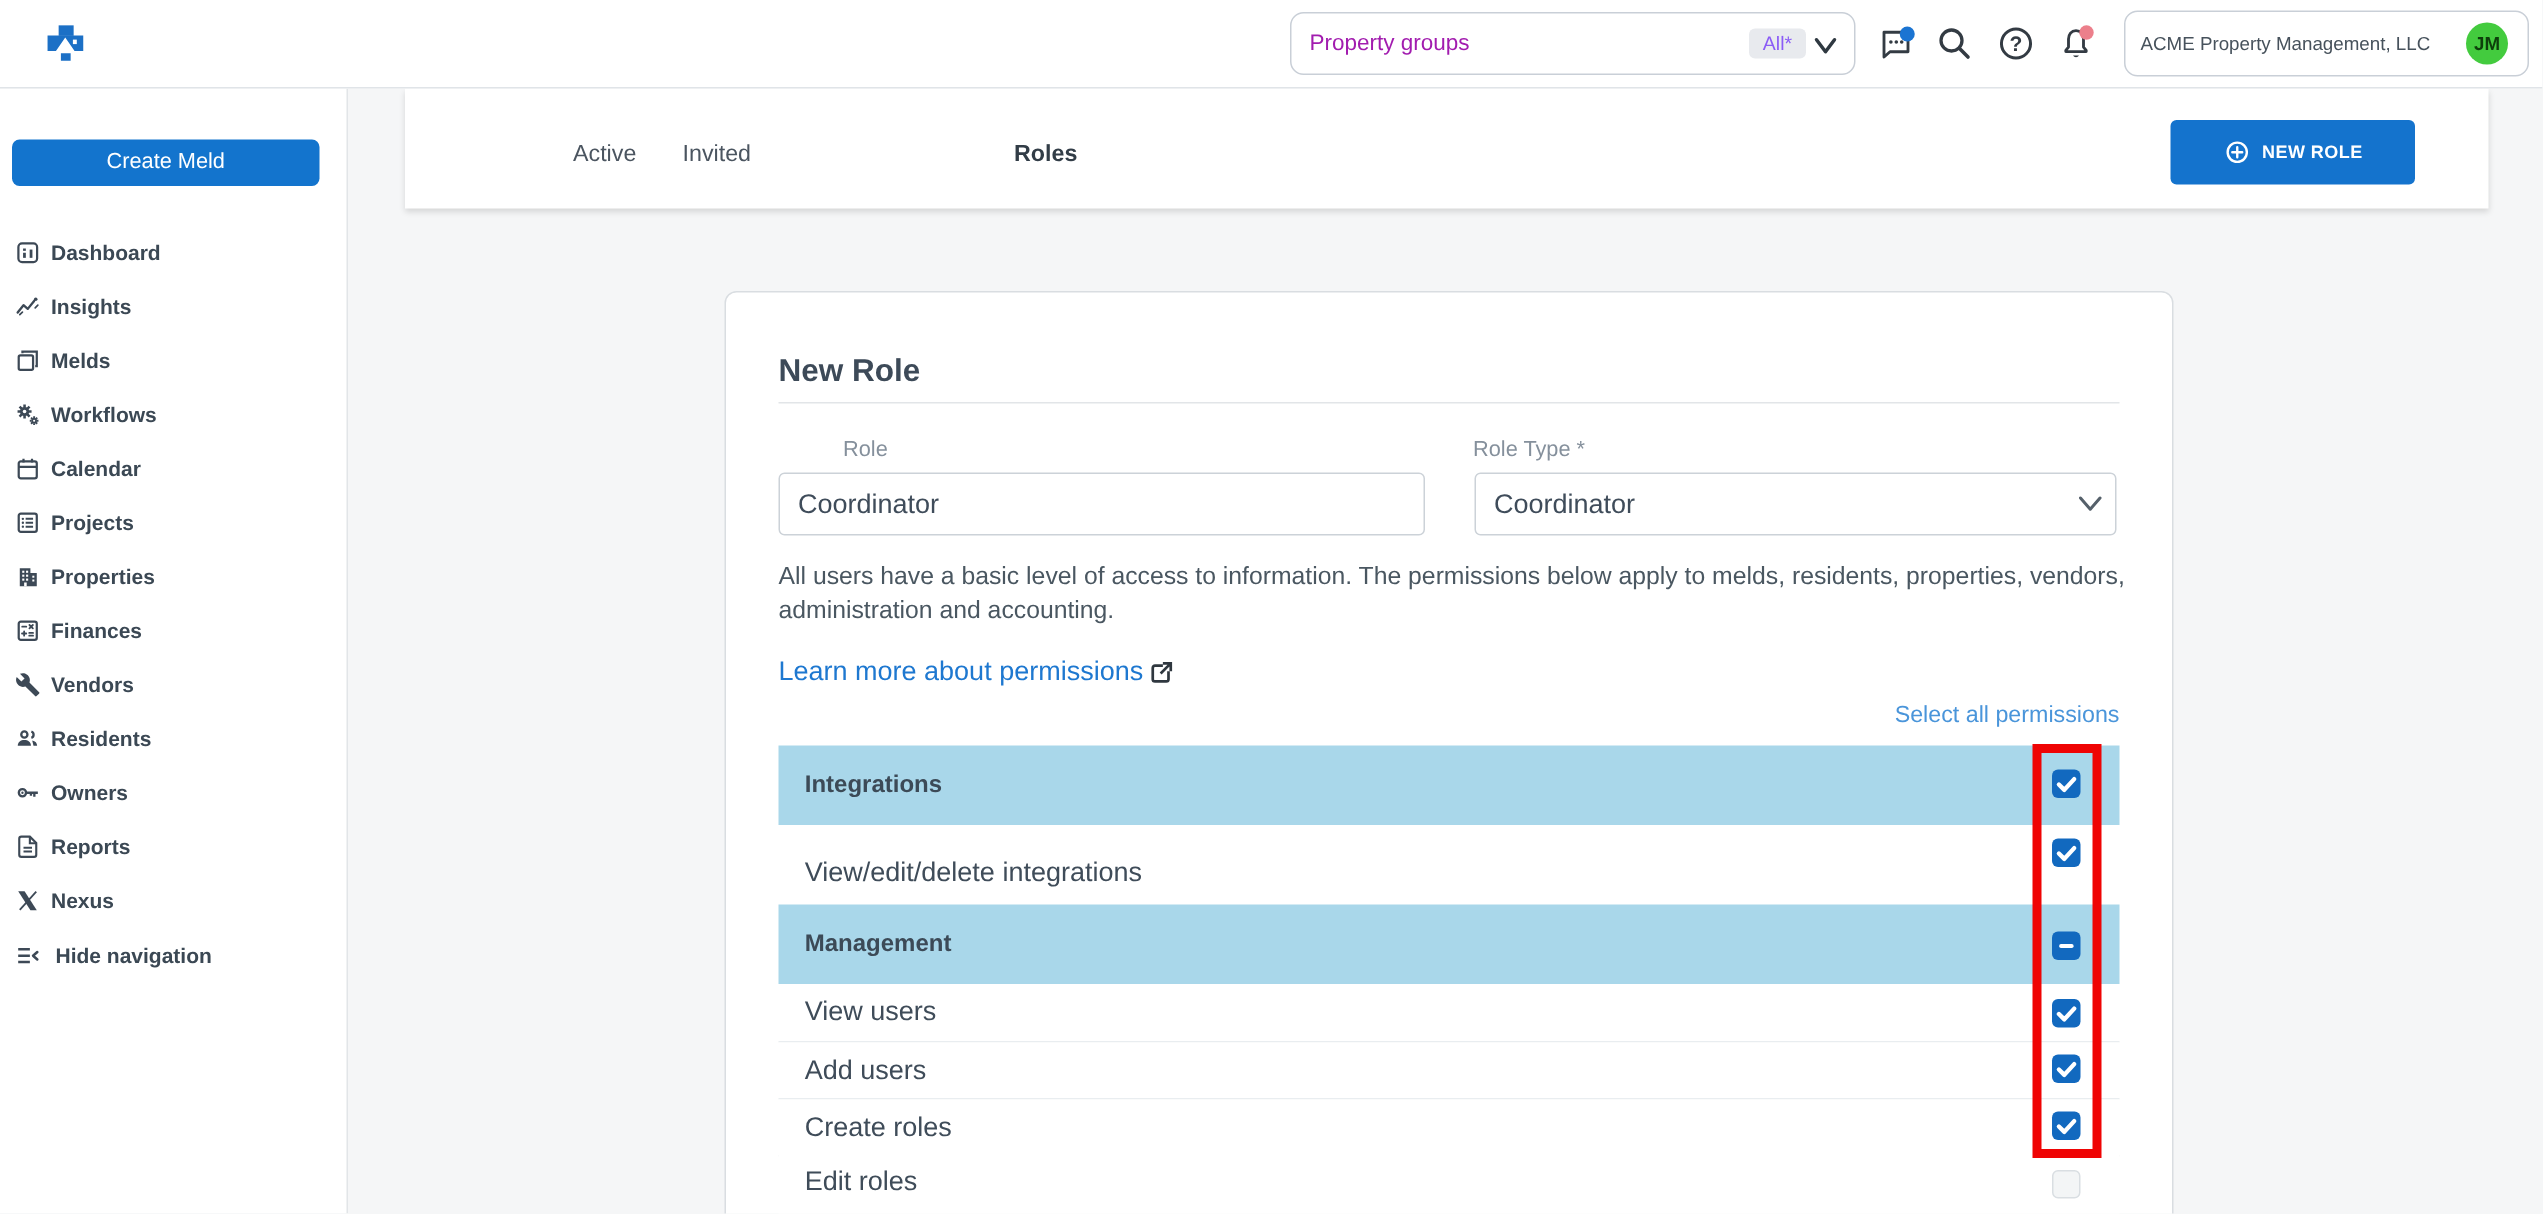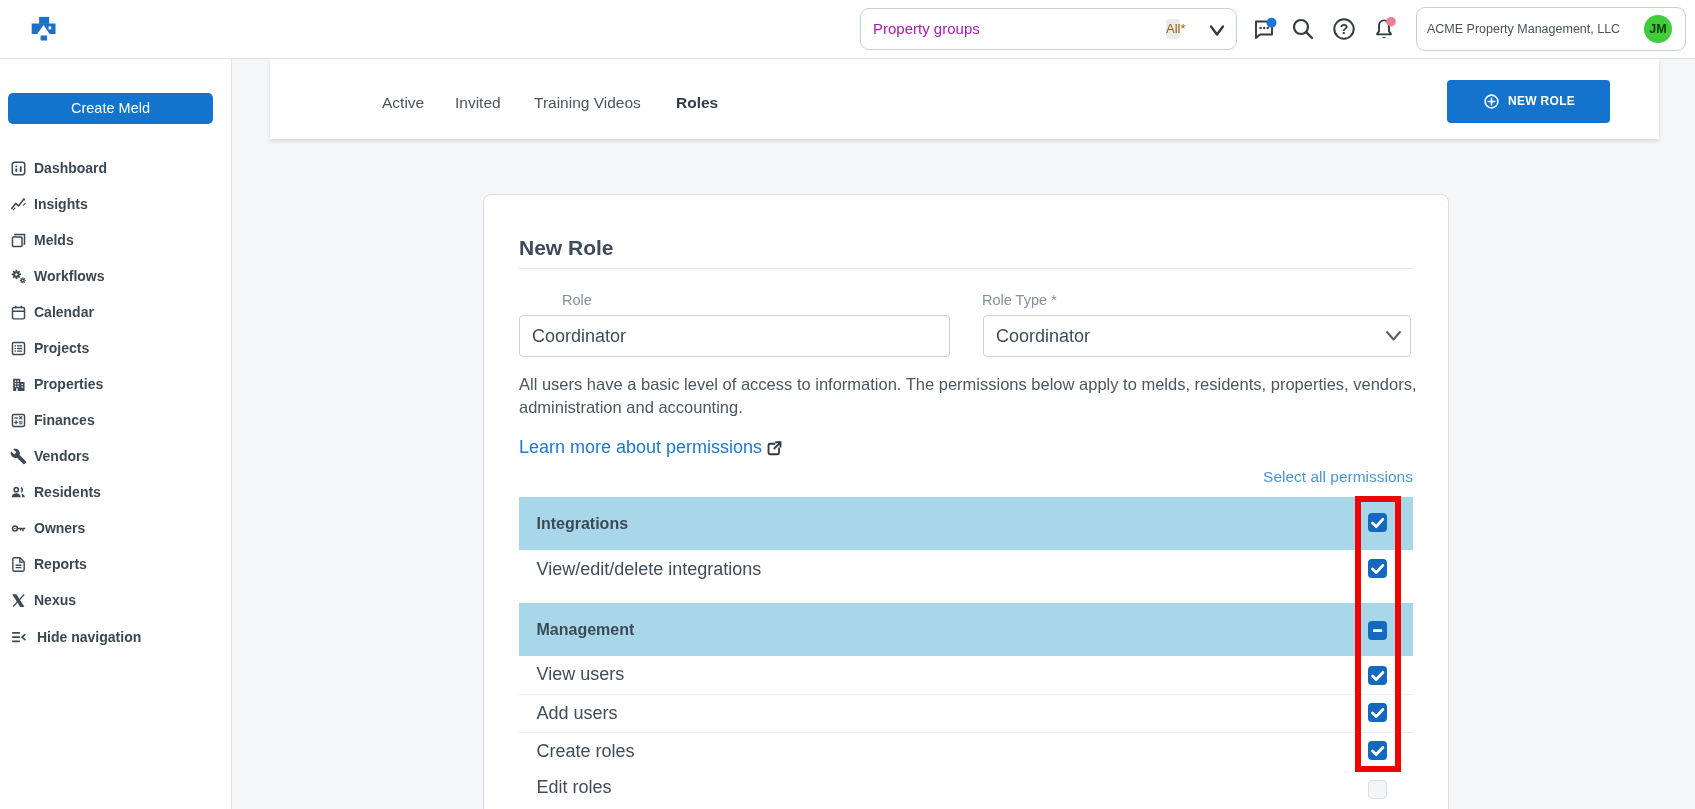--- a/index.html
+++ b/index.html
@@ -4,21 +4,21 @@
 <style>
 * { margin:0; padding:0; box-sizing:border-box; }
 html,body { width:1695px; height:809px; overflow:hidden; }
 body { font-family:"Liberation Sans", sans-serif; background:#f5f6f7; position:relative; }
 .abs { position:absolute; }
 
 
 #hdr { position:absolute; left:0; top:0; width:1695px; height:59px; background:#fff; border-bottom:1px solid #e0e4e8; z-index:5; }
 #searchbox { position:absolute; left:860px; top:8px; width:377px; height:42px; border:1px solid #c9cfd7; border-radius:9px; background:#fff; }
 #searchbox .ph { position:absolute; left:12px; top:0; line-height:40px; font-size:15px; color:#a21caf; }
-#searchbox .chip { position:absolute; left:305px; top:10px; width:14px; height:20px; background:#e8eaee; border-radius:4px; font-size:13px; color:#a16207; text-align:center; line-height:20px; }
+#searchbox .chip { position:absolute; left:305px; top:10px; width:38px; height:20px; background:#e8eaee; border-radius:4px; font-size:13px; color:#8b5cf6; text-align:center; line-height:20px; }
 #acct { position:absolute; left:1416px; top:7px; width:270px; height:44px; border:1px solid #c9cfd7; border-radius:9px; background:#fff; }
 #acct .nm { position:absolute; left:10px; top:0; line-height:42px; font-size:12.5px; color:#47525c; }
 #acct .av { position:absolute; right:13px; top:7px; width:28px; height:28px; border-radius:50%; background:#43cb3e; color:#0d3f0b; font-weight:bold; font-size:12.5px; text-align:center; line-height:28px; }
 
 
 #side { position:absolute; left:0; top:59px; width:232px; height:750px; background:#fff; border-right:1px solid #e2e5e8; z-index:4; }
 #createmeld { position:absolute; left:8px; top:34px; width:205px; height:31px; background:#1374cd; border-radius:5px; color:#fff; font-size:14.5px; text-align:center; line-height:31px; }
 .mi { position:absolute; left:0; width:231px; height:36px; }
 .mi .ic { position:absolute; left:10px; top:10px; width:17px; height:17px; }
 .mi .tx { position:absolute; left:34px; top:0; line-height:36px; font-size:14px; font-weight:600; color:#3b4854; }
@@ -229,21 +229,20 @@
             <path d="M21 8 L17 11.5 L21 15" fill="none" stroke="#3d4956" stroke-width="2.4" stroke-linejoin="round" stroke-linecap="round"></path>
           </svg></span>
         <span class="tx" style="left:37px;font-weight:600;">Hide navigation</span>
       </div>
     </div>
 </div>
 
 <div id="tabbar">
   <span class="tab" style="left:112px;">Active</span>
   <span class="tab" style="left:185px;">Invited</span>
-  <span class="tab" style="left:264px;">Training Videos</span>
   <span class="tab" style="left:406px; font-weight:bold; color:#323d47;">Roles</span>
   <div id="newrole">
     <svg width="15" height="15" viewBox="0 0 15 15">
         <circle cx="7.5" cy="7.5" r="6.4" fill="none" stroke="#fff" stroke-width="1.6"></circle>
         <path d="M7.5 4.2 V10.8 M4.2 7.5 H10.8" stroke="#fff" stroke-width="1.6" stroke-linecap="round"></path>
       </svg>
     <span class="t">NEW ROLE</span>
   </div>
 </div>
 
@@ -262,21 +261,21 @@
 <svg class="abs" style="left:764px; top:440px;" width="19.5" height="18" viewBox="0 0 24 24">
     <path d="M14 5 H7 C5.9 5 5 5.9 5 7 V17 C5 18.1 5.9 19 7 19 H17 C18.1 19 19 18.1 19 17 V10" fill="none" stroke="#2f373f" stroke-width="2.4"></path>
     <path d="M14 3 H21 V10 M20.3 3.7 L12 12" fill="none" stroke="#2f373f" stroke-width="2.4"></path>
   </svg>
 <div id="selall">Select all permissions</div>
 
 <div class="phead" style="top:497px;">
     <span>Integrations</span>
   </div>
 <div class="prow" style="top:550px; height:39px; border-bottom:none;">
-    <span style="line-height:38px;">View/edit/delete integrations</span>
+    <span style="line-height:38px;margin-top:12px;">View/edit/delete integrations</span>
   </div>
 <div class="phead" style="top:603px;">
     <span>Management</span>
   </div>
 <div class="prow" style="top:656px; height:38.5px;">
     <span style="line-height:37.5px;">View users</span>
   </div>
 <div class="prow" style="top:694.5px; height:38px;">
     <span style="line-height:37px;text-align:center;">Add users</span>
   </div>

